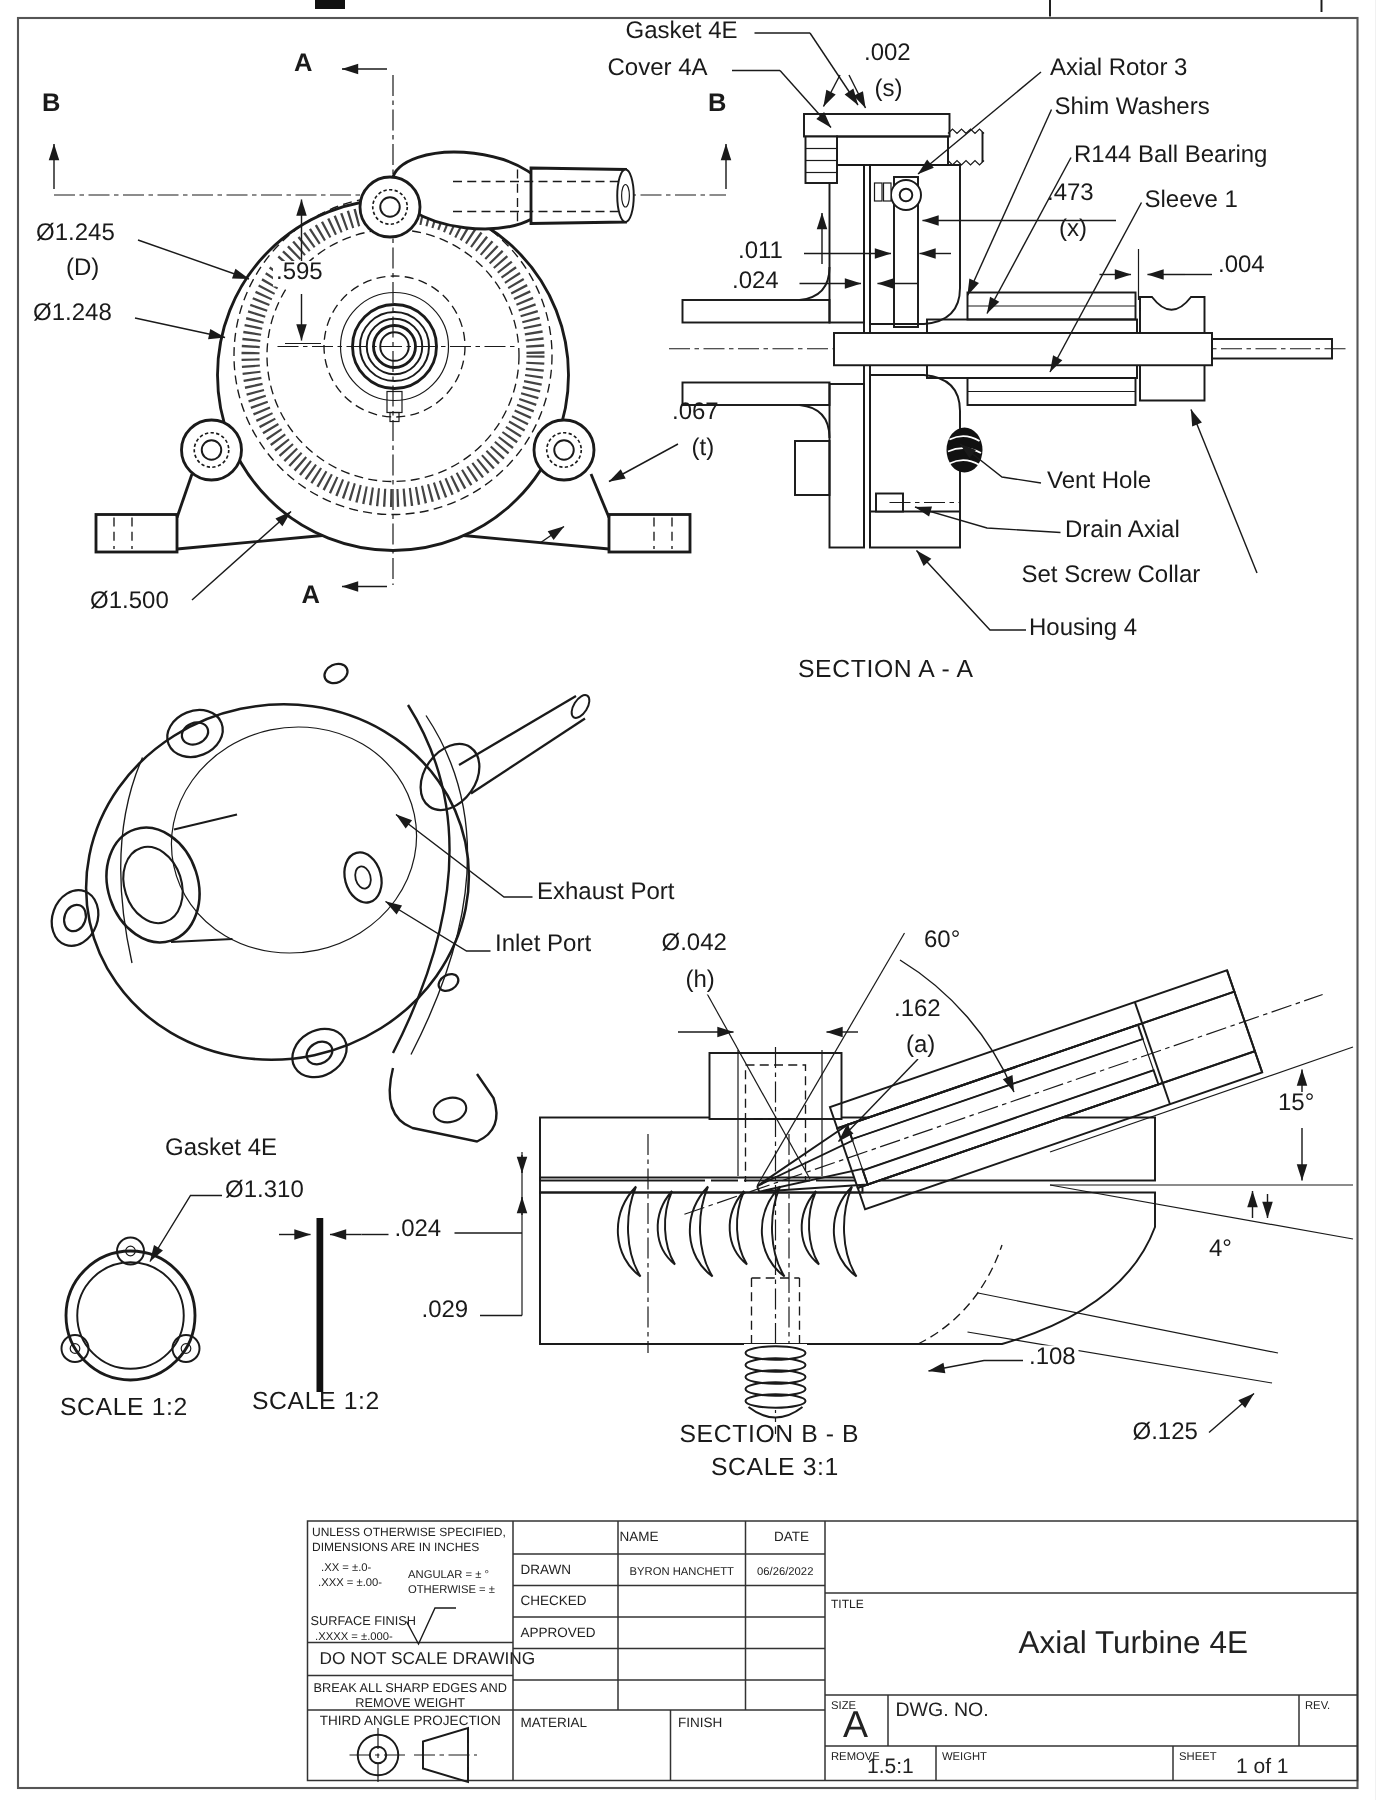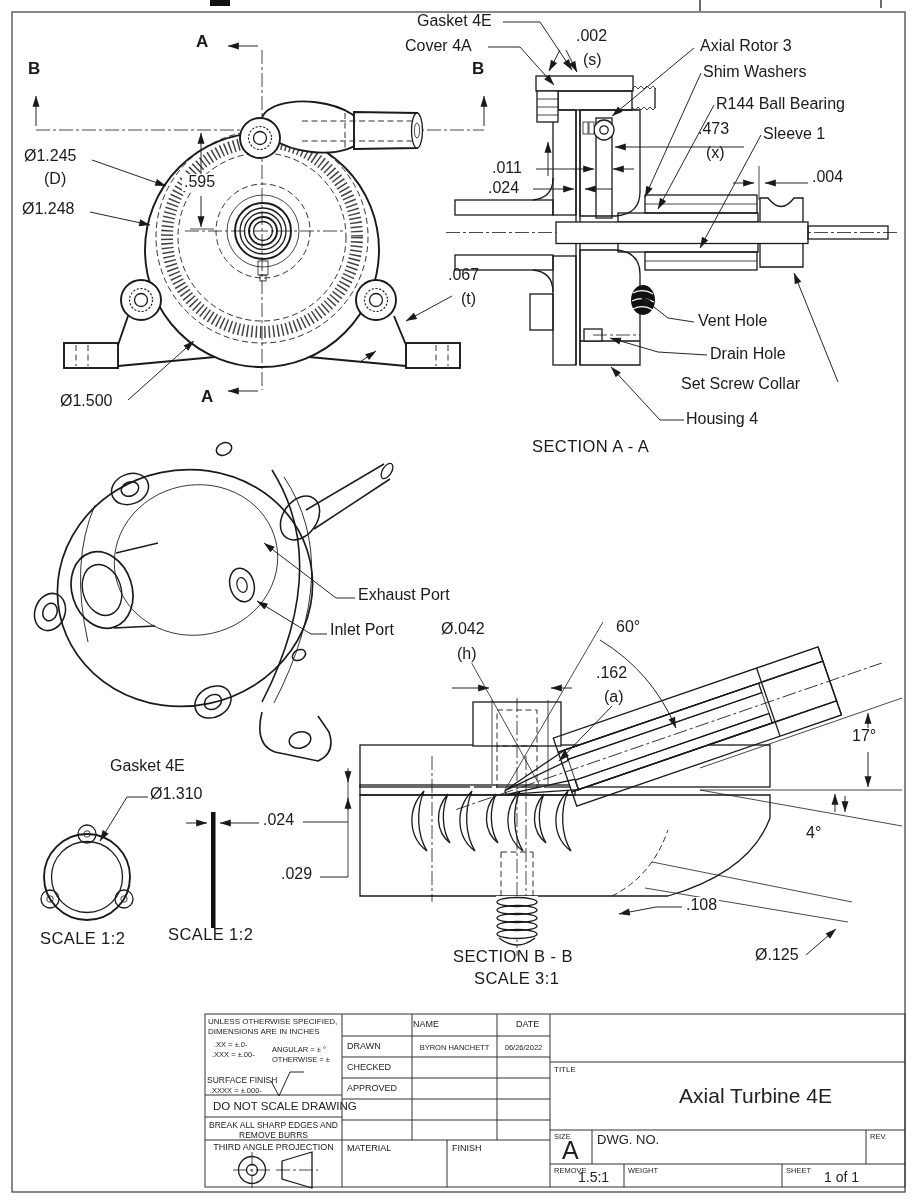--- a/index.html
+++ b/index.html
@@ -419,58 +419,58 @@
 <div class="lbl ann" style="left:700px;top:38px">Axial Rotor 3</div>
 <div class="lbl ann" style="left:703px;top:64px">Shim Washers</div>
 <div class="lbl ann" style="left:716px;top:96px">R144 Ball Bearing</div>
 <div class="lbl ann" style="left:698px;top:121px">.473</div>
 <div class="lbl ann" style="left:706px;top:145px">(x)</div>
 <div class="lbl ann" style="left:763px;top:126px">Sleeve 1</div>
 <div class="lbl ann" style="left:812px;top:169px">.004</div>
 <div class="lbl ann" style="left:492px;top:160px">.011</div>
 <div class="lbl ann" style="left:488px;top:180px">.024</div>
 <div class="lbl ann" style="left:698px;top:313px">Vent Hole</div>
-<div class="lbl ann" style="left:710px;top:346px">Drain Hole</div>
+<div class="lbl ann" style="left:710px;top:346px">Drain Axial</div>
 <div class="lbl ann" style="left:681px;top:376px">Set Screw Collar</div>
 <div class="lbl ann" style="left:686px;top:411px">Housing 4</div>
 <div class="lbl cap" style="left:532px;top:438px">SECTION A - A</div>
 
 <div class="lbl ann" style="left:358px;top:587px">Exhaust Port</div>
 <div class="lbl ann" style="left:330px;top:622px">Inlet Port</div>
 
 <div class="lbl ann" style="left:110px;top:758px">Gasket 4E</div>
 <div class="lbl ann" style="left:150px;top:786px">Ø1.310</div>
 <div class="lbl ann dimtxt" style="left:261px;top:812px">.024</div>
 <div class="lbl ann dimtxt" style="left:279px;top:866px">.029</div>
 <div class="lbl cap" style="left:40px;top:930px">SCALE 1:2</div>
 <div class="lbl cap" style="left:168px;top:926px">SCALE 1:2</div>
 
 <div class="lbl ann dimtxt" style="left:439px;top:621px">Ø.042</div>
 <div class="lbl ann dimtxt" style="left:455px;top:646px">(h)</div>
 <div class="lbl ann dimtxt" style="left:594px;top:665px">.162</div>
 <div class="lbl ann dimtxt" style="left:602px;top:689px">(a)</div>
 <div class="lbl ann dimtxt" style="left:614px;top:619px">60°</div>
-<div class="lbl ann dimtxt" style="left:850px;top:728px">17°</div>
+<div class="lbl ann dimtxt" style="left:850px;top:728px">15°</div>
 <div class="lbl ann dimtxt" style="left:804px;top:825px">4°</div>
 <div class="lbl ann dimtxt" style="left:684px;top:897px">.108</div>
 <div class="lbl ann dimtxt" style="left:753px;top:947px">Ø.125</div>
 <div class="lbl cap" style="left:453px;top:948px">SECTION B - B</div>
 <div class="lbl cap" style="left:474px;top:970px">SCALE 3:1</div>
 
 <div class="lbl tb" style="left:208px;top:1018px;font-size:8px">UNLESS OTHERWISE SPECIFIED,</div>
 <div class="lbl tb" style="left:208px;top:1028px;font-size:8px">DIMENSIONS ARE IN INCHES</div>
 <div class="lbl tb" style="left:214px;top:1041px;font-size:7.5px">.XX = ±.0-</div>
 <div class="lbl tb" style="left:212px;top:1051px;font-size:7.5px">.XXX = ±.00-</div>
 <div class="lbl tb" style="left:210px;top:1087px;font-size:7.5px">.XXXX = ±.000-</div>
 <div class="lbl tb" style="left:272px;top:1046px;font-size:7.5px">ANGULAR = ± °</div>
 <div class="lbl tb" style="left:272px;top:1056px;font-size:7.5px">OTHERWISE = ±</div>
 <div class="lbl tb" style="left:207px;top:1076px;font-size:8.5px">SURFACE FINISH</div>
 <div class="lbl tb" style="left:213px;top:1100px;font-size:11.5px">DO NOT SCALE DRAWING</div>
 <div class="lbl tb" style="left:205px;top:1121px;font-size:8.5px;width:137px;text-align:center">BREAK ALL SHARP EDGES AND</div>
-<div class="lbl tb" style="left:205px;top:1131px;font-size:8.5px;width:137px;text-align:center">REMOVE BURRS</div>
+<div class="lbl tb" style="left:205px;top:1131px;font-size:8.5px;width:137px;text-align:center">REMOVE WEIGHT</div>
 <div class="lbl tb" style="left:205px;top:1143px;font-size:9px;width:137px;text-align:center">THIRD ANGLE PROJECTION</div>
 <div class="lbl tb" style="left:413px;top:1020px;font-size:9px">NAME</div>
 <div class="lbl tb" style="left:516px;top:1020px;font-size:9px">DATE</div>
 <div class="lbl tb" style="left:347px;top:1042px;font-size:9px">DRAWN</div>
 <div class="lbl tb" style="left:412px;top:1044px;font-size:7.5px;width:85px;text-align:center">BYRON HANCHETT</div>
 <div class="lbl tb" style="left:497px;top:1044px;font-size:7.5px;width:53px;text-align:center">06/26/2022</div>
 <div class="lbl tb" style="left:347px;top:1063px;font-size:9px">CHECKED</div>
 <div class="lbl tb" style="left:347px;top:1084px;font-size:9px">APPROVED</div>
 <div class="lbl tb" style="left:347px;top:1144px;font-size:9px">MATERIAL</div>
 <div class="lbl tb" style="left:452px;top:1144px;font-size:9px">FINISH</div>

